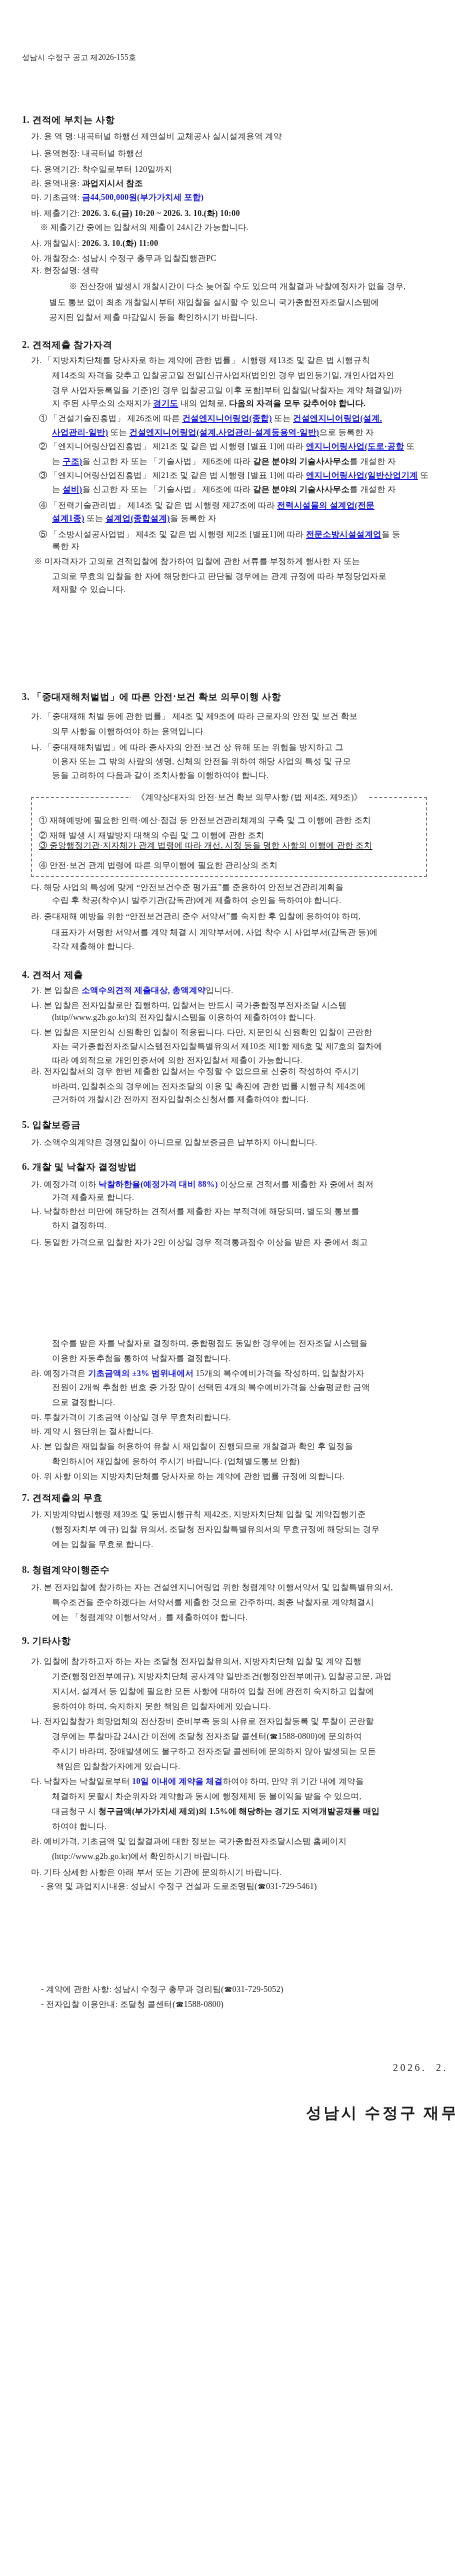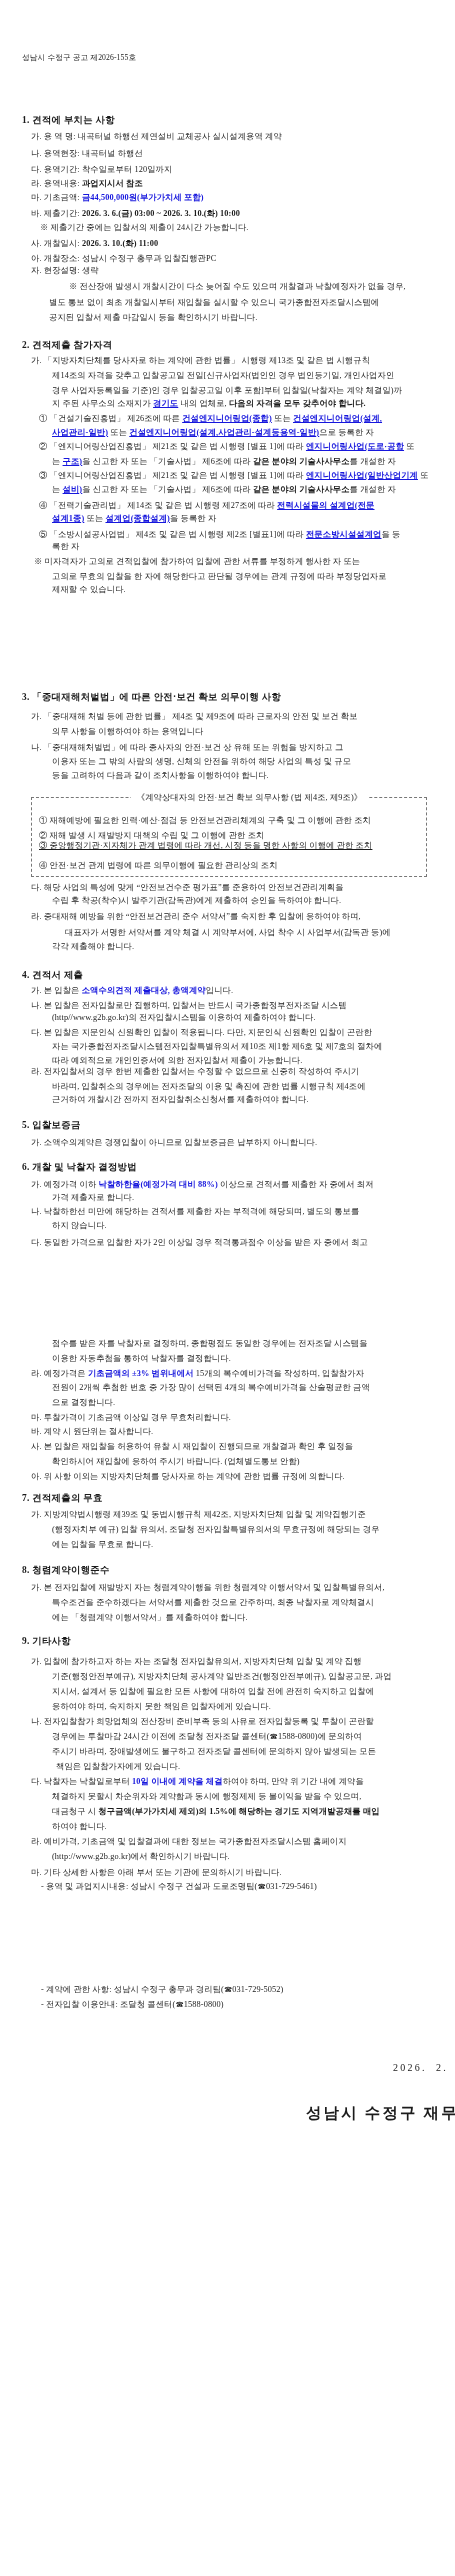--- a/index.html
+++ b/index.html
@@ -40,21 +40,21 @@
 <body>
 
 <div id="doc-root" style="width: 455px; height: 2576px; background: rgb(255, 255, 255);">
     <div class="ln s-hd" style="top: 52px; left: 22px;"><span>성남시 수정구 공고 제2026-155호</span></div>
     <div class="ln s-h" style="top: 115px; left: 22px;"><span>1. 견적에 부치는 사항</span></div>
     <div class="ln" style="top: 131px; left: 31px;"><span>가. 용 역 명: 내곡터널 하행선 제연설비 교체공사 실시설계용역 계약</span></div>
     <div class="ln" style="top: 148px; left: 31px;"><span>나. 용역현장: 내곡터널 하행선</span></div>
     <div class="ln" style="top: 164px; left: 31px;"><span>다. 용역기간: 착수일로부터 120일까지</span></div>
     <div class="ln" style="top: 178px; left: 31px;"><span>라. 용역내용: </span><span class="f-b">과업지시서 참조</span></div>
     <div class="ln" style="top: 192px; left: 31px;"><span>마. 기초금액: </span><span class="f-b f-c">금44,500,000원(부가가치세 포함)</span></div>
-    <div class="ln" style="top: 208px; left: 31px;"><span>바. 제출기간: </span><span class="f-b">2026. 3. 6.(금) 03:00 ~ 2026. 3. 10.(화) 10:00</span></div>
+    <div class="ln" style="top: 208px; left: 31px;"><span>바. 제출기간: </span><span class="f-b">2026. 3. 6.(금) 10:20 ~ 2026. 3. 10.(화) 10:00</span></div>
     <div class="ln" style="top: 222px; left: 40px;"><span>※ 제출기간 중에는 입찰서의 제출이 24시간 가능합니다.</span></div>
     <div class="ln" style="top: 238px; left: 31px;"><span>사. 개찰일시: </span><span class="f-b">2026. 3. 10.(화) 11:00</span></div>
     <div class="ln" style="top: 253px; left: 31px;"><span>아. 개찰장소: 성남시 수정구 총무과 입찰집행관PC</span></div>
     <div class="ln" style="top: 265px; left: 31px;"><span>자. 현장설명: 생략</span></div>
     <div class="ln" style="top: 281px; left: 31px; margin-left: 38px;"><span>※ 전산장애 발생시 개찰시간이 다소 늦어질 수도 있으며 개찰결과 낙찰예정자가 없을 경우,</span></div>
     <div class="ln" style="top: 297px; left: 49px;"><span>별도 통보 없이 최초 개찰일시부터 재입찰을 실시할 수 있으니 국가종합전자조달시스템에</span></div>
     <div class="ln" style="top: 312px; left: 49px;"><span>공지된 입찰서 제출 마감일시 등을 확인하시기 바랍니다.</span></div>
     <div class="ln s-h" style="top: 340px; left: 22px;"><span>2. 견적제출 참가자격</span></div>
     <div class="ln" style="top: 355px; left: 31px;"><span>가. 「지방자치단체를 당사자로 하는 계약에 관한 법률」 시행령 제13조 및 같은 법 시행규칙</span></div>
     <div class="ln" style="top: 370px; left: 52px;"><span>제14조의 자격을 갖추고 입찰공고일 전일[신규사업자(법인인 경우 법인등기일, 개인사업자인</span></div>
@@ -81,56 +81,56 @@
     <div class="ln" style="top: 770px; left: 52px;"><span>등을 고려하여 다음과 같이 조치사항을 이행하여야 합니다.</span></div>
     <div class="dash-box" style="top: 797px; left: 31px; width: 394px; height: 78px; border-color: rgb(119, 119, 119);"></div>
     <div class="ln s-legend a-c" style="top: 792px;"><span>《계약상대자의 안전·보건 확보 의무사항 (법 제4조, 제9조)》</span></div>
     <div class="ln" style="top: 815px; left: 39px;"><span>① 재해예방에 필요한 인력·예산·점검 등 안전보건관리체계의 구축 및 그 이행에 관한 조치</span></div>
     <div class="ln" style="top: 830px; left: 39px;"><span>② 재해 발생 시 재발방지 대책의 수립 및 그 이행에 관한 조치</span></div>
     <div class="ln" style="top: 840px; left: 39px; text-decoration: underline;"><span>③ 중앙행정기관·지자체가 관계 법령에 따라 개선, 시정 등을 명한 사항의 이행에 관한 조치</span></div>
     <div class="ln" style="top: 860px; left: 39px;"><span>④ 안전·보건 관계 법령에 따른 의무이행에 필요한 관리상의 조치</span></div>
     <div class="ln" style="top: 882px; left: 31px;"><span>다. 해당 사업의 특성에 맞게 “안전보건수준 평가표”를 준용하여 안전보건관리계획을</span></div>
     <div class="ln" style="top: 895px; left: 52px;"><span>수립 후 착공(착수)시 발주기관(감독관)에게 제출하여 승인을 득하여야 합니다.</span></div>
     <div class="ln" style="top: 911px; left: 31px;"><span>라. 중대재해 예방을 위한 “안전보건관리 준수 서약서”를 숙지한 후 입찰에 응하여야 하며,</span></div>
-    <div class="ln" style="top: 927px; left: 52px; margin-left: 13px;"><span>대표자가 서명한 서약서를 계약 체결 시 계약부서에, 사업 착수 시 사업부서(감독관 등)에</span></div>
+    <div class="ln" style="top: 927px; left: 52px;"><span>대표자가 서명한 서약서를 계약 체결 시 계약부서에, 사업 착수 시 사업부서(감독관 등)에</span></div>
     <div class="ln" style="top: 941px; left: 52px;"><span>각각 제출해야 합니다.</span></div>
     <div class="ln s-h" style="top: 970px; left: 22px;"><span>4. 견적서 제출</span></div>
     <div class="ln" style="top: 985px; left: 31px;"><span>가. 본 입찰은 </span><span class="f-b f-c">소액수의견적 제출대상, 총액계약</span><span>입니다.</span></div>
     <div class="ln" style="top: 1000px; left: 31px;"><span>나. 본 입찰은 전자입찰로만 집행하며, 입찰서는 반드시 국가종합정부전자조달 시스템</span></div>
     <div class="ln" style="top: 1012px; left: 52px;"><span>(http//www.g2b.go.kr)의 전자입찰시스템을 이용하여 제출하여야 합니다.</span></div>
     <div class="ln" style="top: 1027px; left: 31px;"><span>다. 본 입찰은 지문인식 신원확인 입찰이 적용됩니다. 다만, 지문인식 신원확인 입찰이 곤란한</span></div>
     <div class="ln" style="top: 1041px; left: 52px;"><span>자는 국가종합전자조달시스템전자입찰특별유의서 제10조 제1항 제6호 및 제7호의 절차에</span></div>
     <div class="ln" style="top: 1055px; left: 52px;"><span>따라 예외적으로 개인인증서에 의한 전자입찰서 제출이 가능합니다.</span></div>
     <div class="ln" style="top: 1066px; left: 31px;"><span>라. 전자입찰서의 경우 한번 제출한 입찰서는 수정할 수 없으므로 신중히 작성하여 주시기</span></div>
     <div class="ln" style="top: 1081px; left: 52px;"><span>바라며, 입찰취소의 경우에는 전자조달의 이용 및 촉진에 관한 법률 시행규칙 제4조에</span></div>
     <div class="ln" style="top: 1094px; left: 52px;"><span>근거하여 개찰시간 전까지 전자입찰취소신청서를 제출하여야 합니다.</span></div>
     <div class="ln s-h" style="top: 1120px; left: 22px;"><span>5. 입찰보증금</span></div>
     <div class="ln" style="top: 1137px; left: 31px;"><span>가. 소액수의계약은 경쟁입찰이 아니므로 입찰보증금은 납부하지 아니합니다.</span></div>
     <div class="ln s-h" style="top: 1162px; left: 22px;"><span>6. 개찰 및 낙찰자 결정방법</span></div>
     <div class="ln" style="top: 1179px; left: 31px;"><span>가. 예정가격 이하 </span><span class="f-b f-c">낙찰하한율(예정가격 대비 88%)</span><span> 이상으로 견적서를 제출한 자 중에서 최저</span></div>
     <div class="ln" style="top: 1192px; left: 52px;"><span>가격 제출자로 합니다.</span></div>
     <div class="ln" style="top: 1206px; left: 31px;"><span>나. 낙찰하한선 미만에 해당하는 견적서를 제출한 자는 부적격에 해당되며, 별도의 통보를</span></div>
-    <div class="ln" style="top: 1220px; left: 52px;"><span>하지 않습니다.</span></div>
+    <div class="ln" style="top: 1220px; left: 52px;"><span>하지 결정하며.</span></div>
     <div class="ln" style="top: 1237px; left: 31px;"><span>다. 동일한 가격으로 입찰한 자가 2인 이상일 경우 적격통과점수 이상을 받은 자 중에서 최고</span></div>
     <div class="ln" style="top: 1338px; left: 52px;"><span>점수를 받은 자를 낙찰자로 결정하며, 종합평점도 동일한 경우에는 전자조달 시스템을</span></div>
     <div class="ln" style="top: 1353px; left: 52px;"><span>이용한 자동추첨을 통하여 낙찰자를 결정합니다.</span></div>
     <div class="ln" style="top: 1368px; left: 31px;"><span>라. 예정가격은 </span><span class="f-b f-c">기초금액의 ±3% 범위내에서</span><span> 15개의 복수예비가격을 작성하며, 입찰참가자</span></div>
     <div class="ln" style="top: 1382px; left: 52px;"><span>전원이 2개씩 추첨한 번호 중 가장 많이 선택된 4개의 복수예비가격을 산술평균한 금액</span></div>
     <div class="ln" style="top: 1397px; left: 52px;"><span>으로 결정합니다.</span></div>
     <div class="ln" style="top: 1412px; left: 31px;"><span>마. 투찰가격이 기초금액 이상일 경우 무효처리합니다.</span></div>
     <div class="ln" style="top: 1426px; left: 31px;"><span>바. 계약 시 원단위는 절사합니다.</span></div>
     <div class="ln" style="top: 1441px; left: 31px;"><span>사. 본 입찰은 재입찰을 허용하여 유찰 시 재입찰이 진행되므로 개찰결과 확인 후 일정을</span></div>
     <div class="ln" style="top: 1456px; left: 52px;"><span>확인하시어 재입찰에 응하여 주시기 바랍니다. (업체별도통보 안함)</span></div>
     <div class="ln" style="top: 1471px; left: 31px;"><span>아. 위 사항 이외는 지방자치단체를 당사자로 하는 계약에 관한 법률 규정에 의합니다.</span></div>
     <div class="ln s-h" style="top: 1493px; left: 22px;"><span>7. 견적제출의 무효</span></div>
     <div class="ln" style="top: 1509px; left: 31px;"><span>가. 지방계약법시행령 제39조 및 동법시행규칙 제42조, 지방자치단체 입찰 및 계약집행기준</span></div>
     <div class="ln" style="top: 1524px; left: 52px;"><span>(행정자치부 예규) 입찰 유의서, 조달청 전자입찰특별유의서의 무효규정에 해당되는 경우</span></div>
     <div class="ln" style="top: 1539px; left: 52px;"><span>에는 입찰을 무효로 합니다.</span></div>
     <div class="ln s-h" style="top: 1565px; left: 22px;"><span>8. 청렴계약이행준수</span></div>
-    <div class="ln" style="top: 1582px; left: 31px;"><span>가. 본 전자입찰에 재발방지 자는 청렴계약이행을 위한 청렴계약 이행서약서 및 입찰특별유의서,</span></div>
+    <div class="ln" style="top: 1582px; left: 31px;"><span>가. 본 전자입찰에 참가하는 자는 건설엔지니어링업 위한 청렴계약 이행서약서 및 입찰특별유의서,</span></div>
     <div class="ln" style="top: 1597px; left: 52px;"><span>특수조건을 준수하겠다는 서약서를 제출한 것으로 간주하며, 최종 낙찰자로 계약체결시</span></div>
     <div class="ln" style="top: 1612px; left: 52px;"><span>에는 「청렴계약 이행서약서」를 제출하여야 합니다.</span></div>
     <div class="ln s-h" style="top: 1636px; left: 22px;"><span>9. 기타사항</span></div>
     <div class="ln" style="top: 1656px; left: 31px;"><span>가. 입찰에 참가하고자 하는 자는 조달청 전자입찰유의서, 지방자치단체 입찰 및 계약 집행</span></div>
     <div class="ln" style="top: 1671px; left: 52px;"><span>기준(행정안전부예규), 지방자치단체 공사계약 일반조건(행정안전부예규), 입찰공고문, 과업</span></div>
     <div class="ln" style="top: 1686px; left: 52px;"><span>지시서, 설계서 등 입찰에 필요한 모든 사항에 대하여 입찰 전에 완전히 숙지하고 입찰에</span></div>
     <div class="ln" style="top: 1701px; left: 52px;"><span>응하여야 하며, 숙지하지 못한 책임은 입찰자에게 있습니다.</span></div>
     <div class="ln" style="top: 1716px; left: 31px;"><span>나. 전자입찰참가 희망업체의 전산장비 준비부족 등의 사유로 전자입찰등록 및 투찰이 곤란할</span></div>
     <div class="ln" style="top: 1731px; left: 52px;"><span>경우에는 투찰마감 24시간 이전에 조달청 전자조달 콜센터(</span><span>☎</span><span>1588-0800)에 문의하여</span></div>
     <div class="ln" style="top: 1746px; left: 52px;"><span>주시기 바라며, 장애발생에도 불구하고 전자조달 콜센터에 문의하지 않아 발생되는 모든</span></div>

